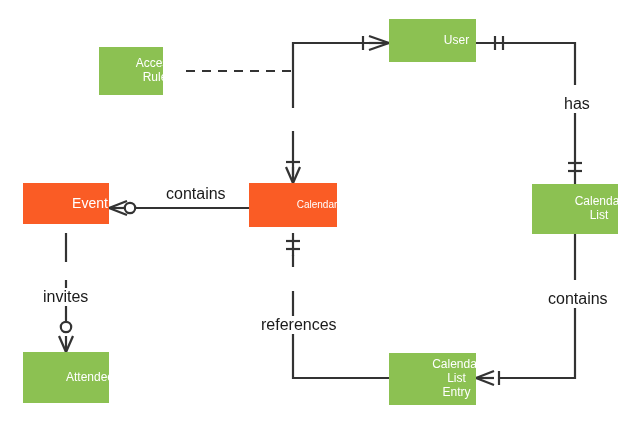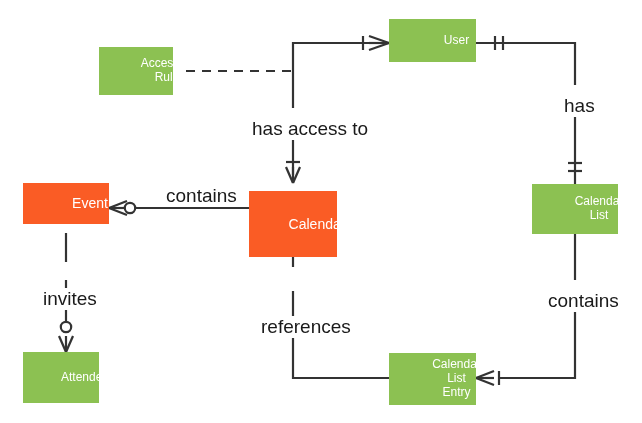--- a/index.html
+++ b/index.html
@@ -37,21 +37,21 @@
     padding-left: 48px;
   }
   .entity-label {
     display: block;
     white-space: pre-line;
     padding: 0 4px;
   }
   .rel-label {
     position: absolute;
     color: #1a1a1a;
-    font-size: 19px;
+    font-size: 16px;
     white-space: nowrap;
     background: #ffffff;
     padding: 0 3px;
     z-index: 4;
   }
 </style>
 </head>
 <body>
 
 <div id="diagram-root">
@@ -126,50 +126,49 @@
       <g>
         <path d="M476,378 L494,371"></path>
         <path d="M476,378 L494,385"></path>
         <path d="M476,378 L494,378"></path>
         <path d="M499,371 L499,385"></path>
       </g>
 
     </g>
   </svg>
 
-  <div class="entity-box" style="left:99px; top:47px; width:74px; height:48px; background:#8cc152; font-size:12px;text-align:right;">
+  <div class="entity-box" style="left:99px; top:47px; width:64px; height:48px; background:#8cc152; font-size:12px;">
     <span class="entity-label">Access Rule</span>
   </div>
 
   <div class="entity-box" style="left:389px; top:19px; width:87px; height:43px; background:#8cc152; font-size:12px;">
     <span class="entity-label">User</span>
   </div>
 
   <div class="entity-box" style="left:23px; top:183px; width:86px; height:41px; background:#fa5c25; font-size:14px;">
     <span class="entity-label">Event</span>
   </div>
 
-  <div class="entity-box" style="left:249px; top:183px; width:88px; height:66px; background:#fa5c25; font-size:14px;margin-top:8px;">
+  <div class="entity-box" style="left:249px; top:183px; width:88px; height:44px; background:#fa5c25; font-size:10px;">
     <span class="entity-label">Calendar</span>
   </div>
 
   <div class="entity-box" style="left:532px; top:184px; width:86px; height:50px; background:#8cc152; font-size:12px;">
     <span class="entity-label">Calendar List</span>
   </div>
 
-  <div class="entity-box" style="left:23px; top:352px; width:76px; height:51px; background:#8cc152; font-size:12px;">
+  <div class="entity-box" style="left:23px; top:352px; width:86px; height:51px; background:#8cc152; font-size:12px;">
     <span class="entity-label">Attendee</span>
   </div>
 
   <div class="entity-box" style="left:389px; top:353px; width:87px; height:52px; background:#8cc152; font-size:12px;">
     <span class="entity-label">Calendar List
 Entry</span>
   </div>
 
-  <div class="rel-label" style="left:249px; top:118px;">has access to</div>
 
   <div class="rel-label" style="left:163px; top:185px;">contains</div>
 
   <div class="rel-label" style="left:40px; top:288px;">invites</div>
 
   <div class="rel-label" style="left:258px; top:276px;margin-top:40px;">references</div>
 
   <div class="rel-label" style="left:561px; top:95px;">has</div>
 
   <div class="rel-label" style="left:545px; top:290px;">contains</div>

